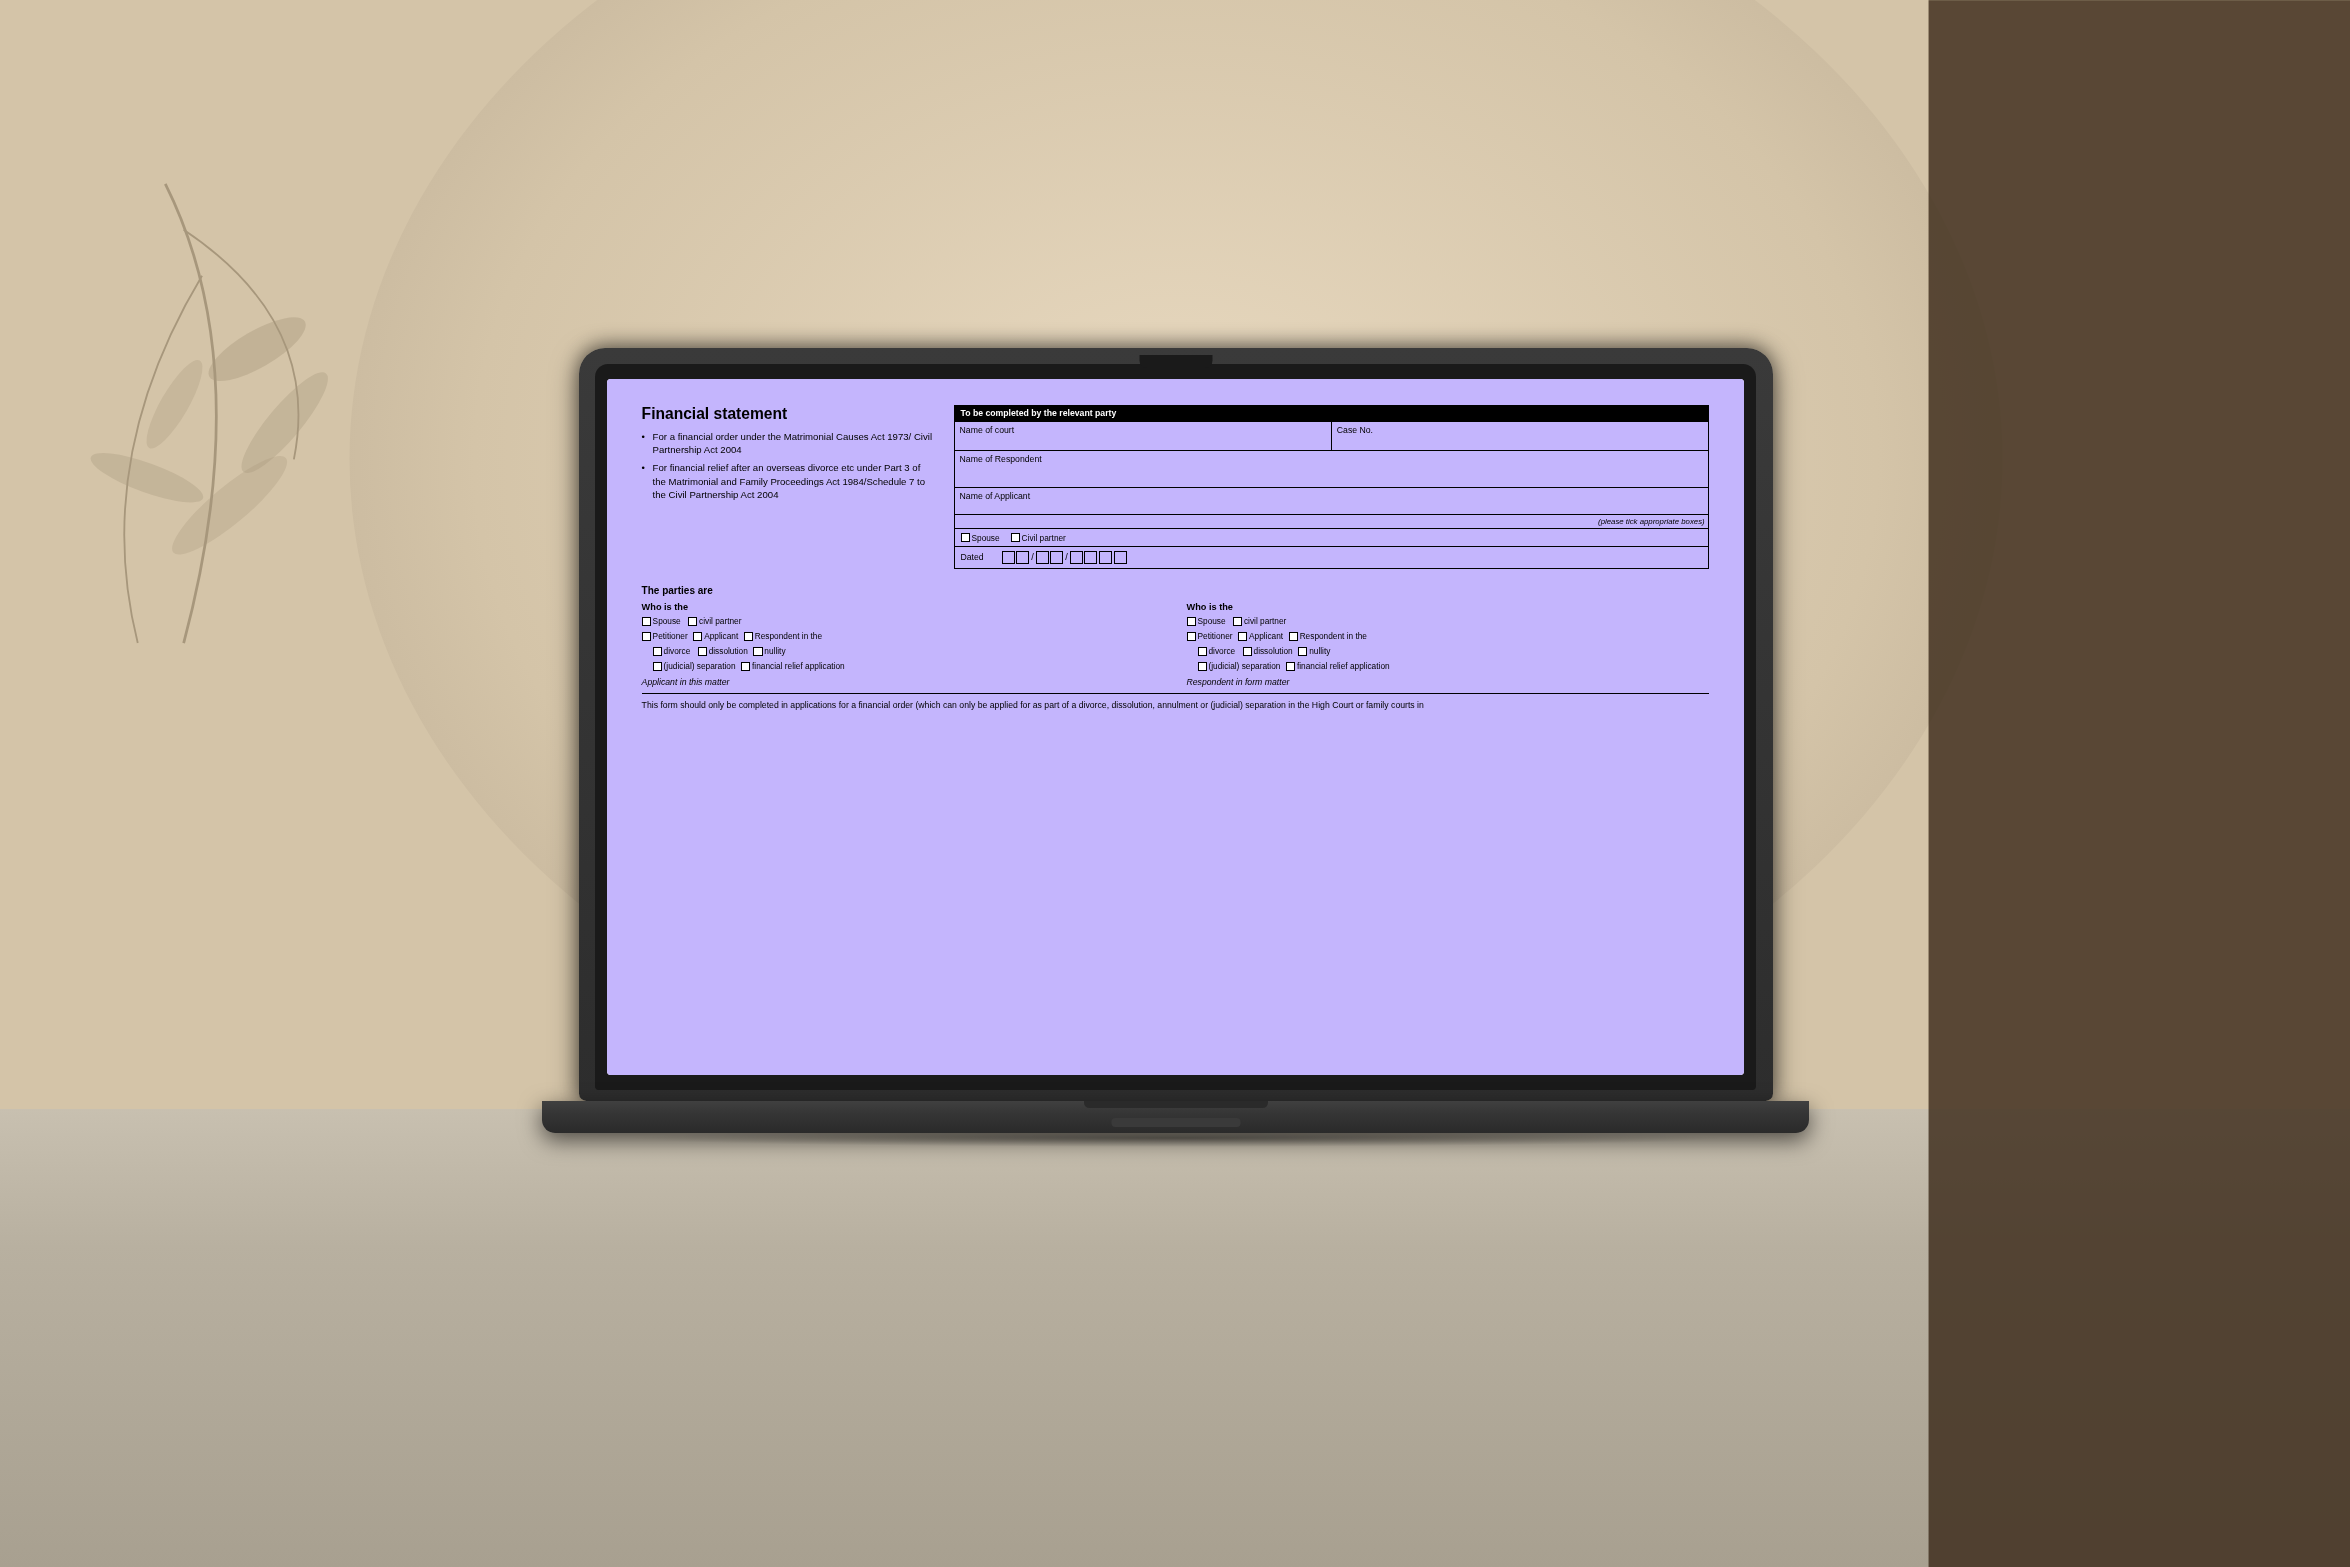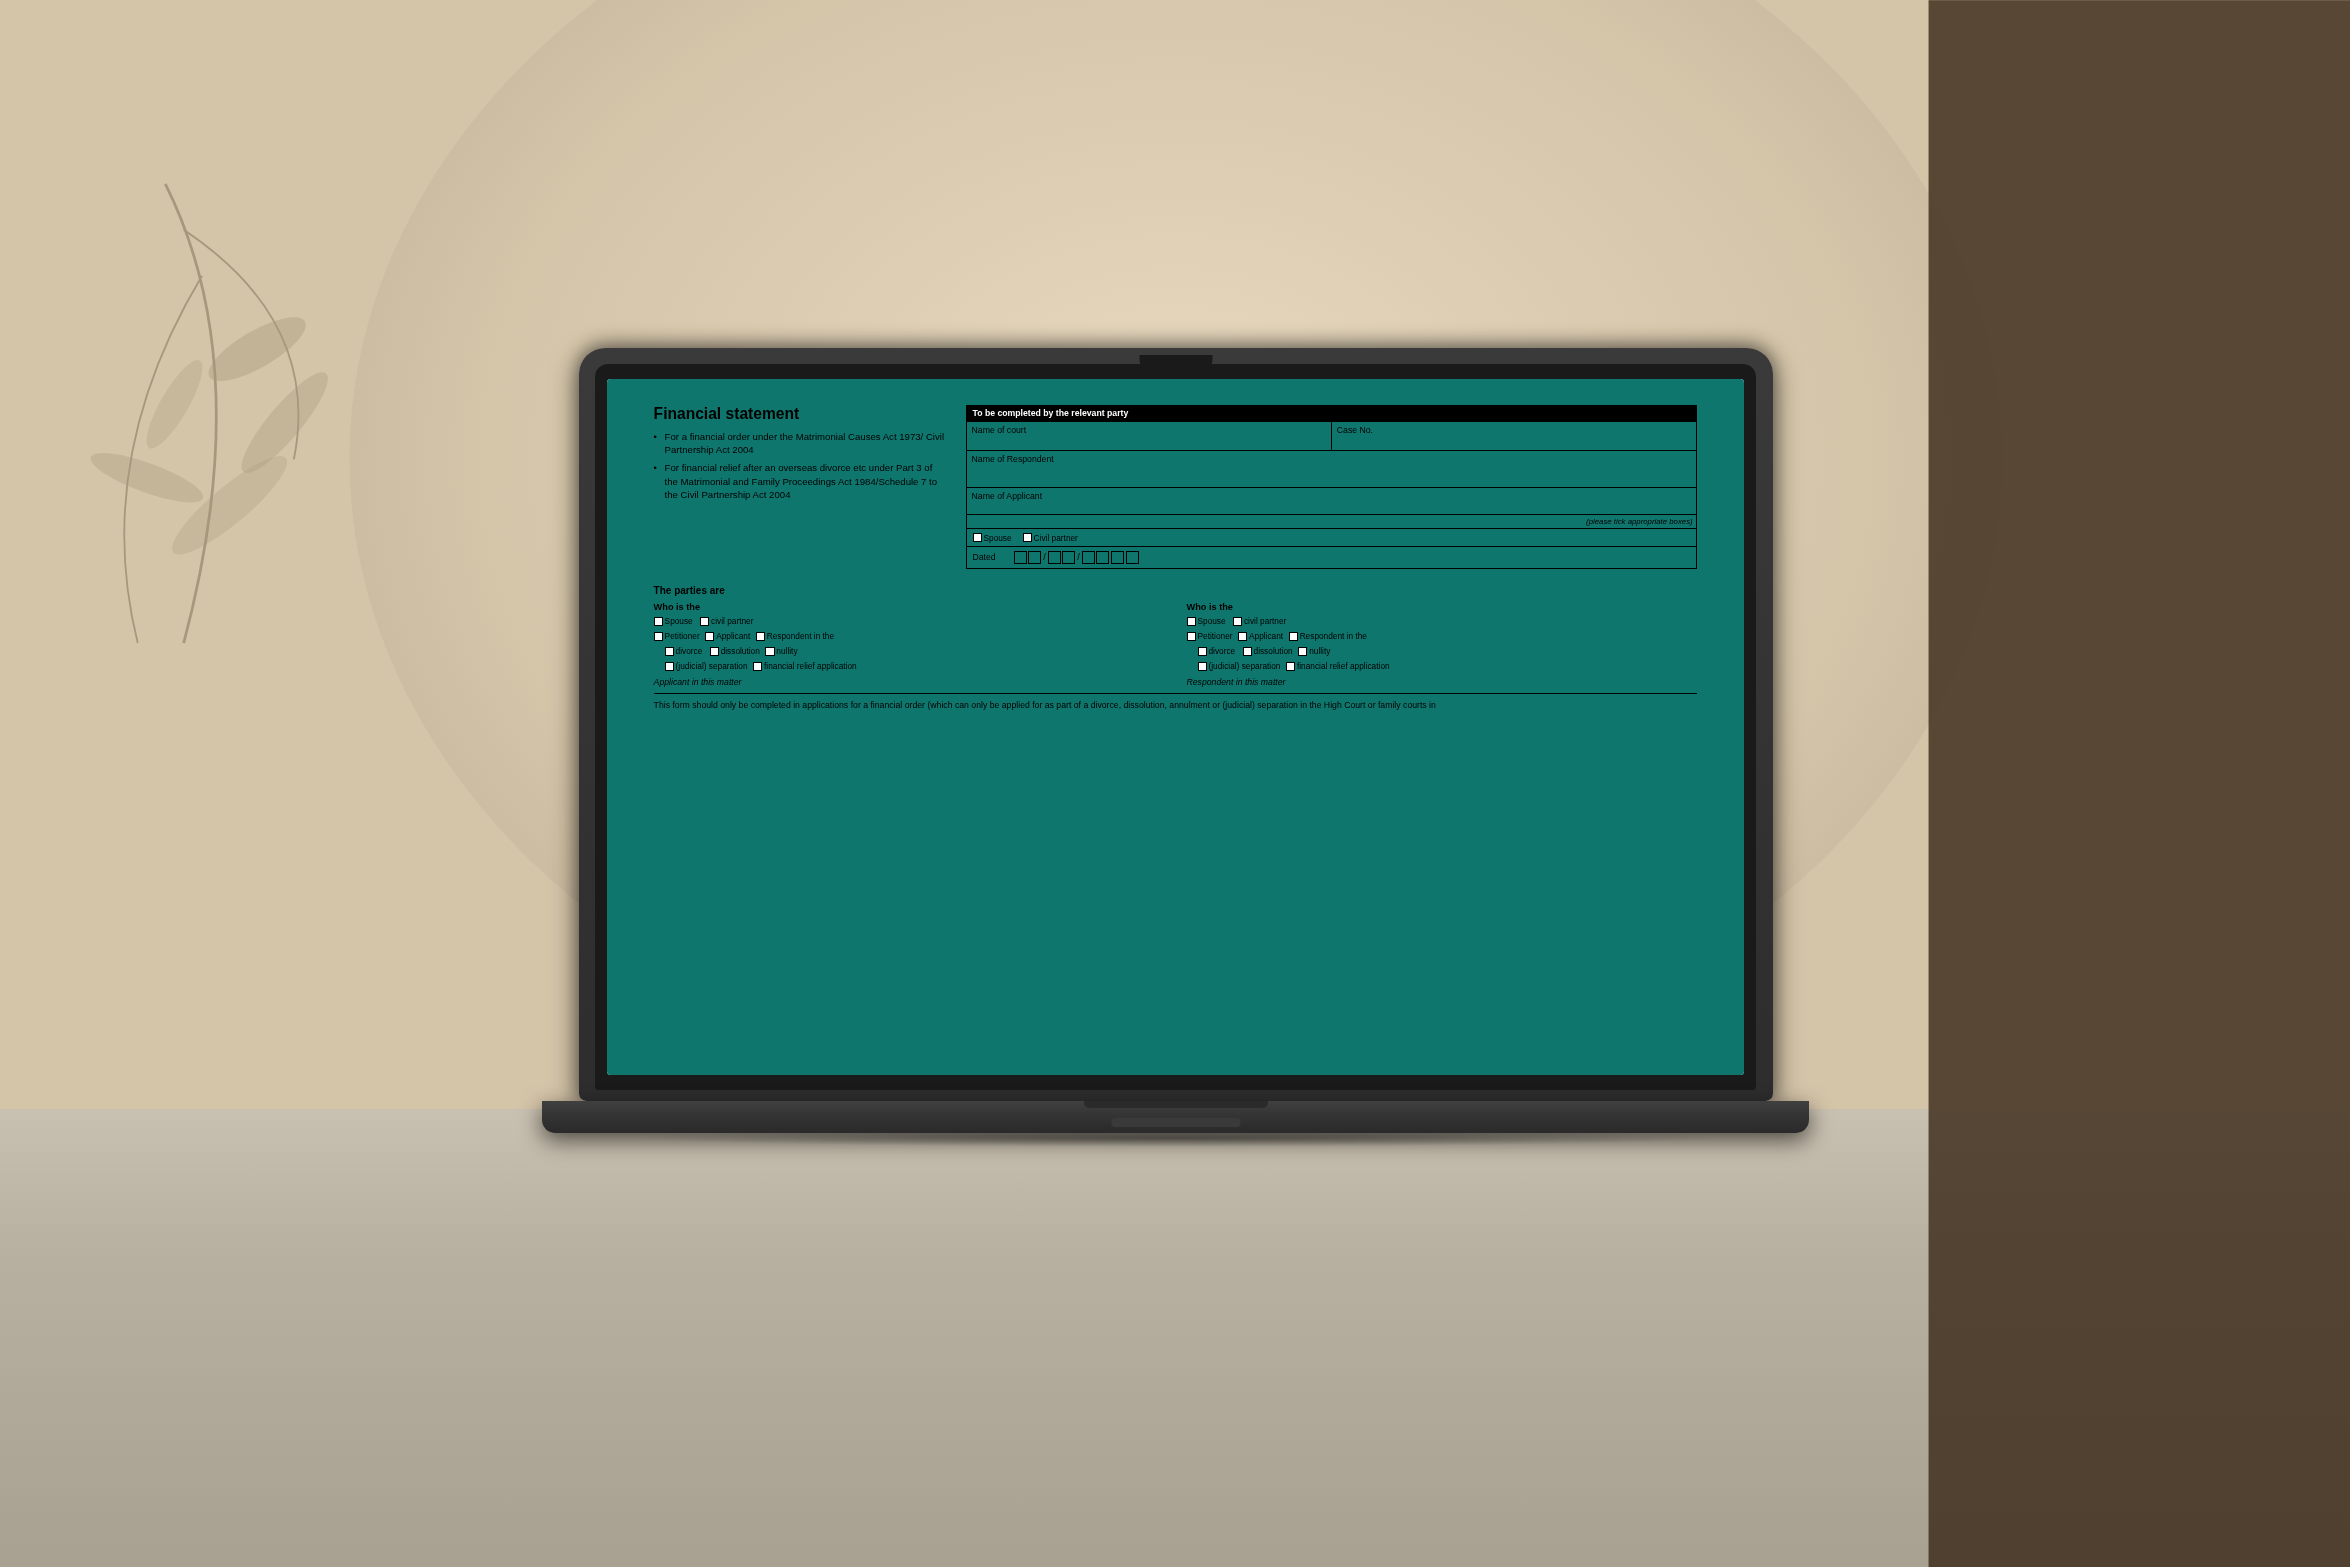--- a/index.html
+++ b/index.html
@@ -92,22 +92,22 @@
       background: white;
       border-radius: 3.7px;
       overflow: hidden;
       position: relative;
     }
 
     
     .document {
       width: 100%;
       height: 100%;
-      background: #0f766e;
-      padding: 26px 47px;
+      background: #c4b5fd;
+      padding: 26px 35px;
       font-family: Arial, Helvetica, sans-serif;
       font-size: 10px;
       color: #000;
       display: flex;
       flex-direction: column;
       overflow: hidden;
     }
 
     
     .doc-top {
@@ -542,21 +542,21 @@
                     <span class="checkbox-box" style="margin-left:3.7px;"></span>
                     <span>nullity</span>
                   </div>
                   <div class="row" style="padding-left: 11px;">
                     <span class="checkbox-box"></span>
                     <span>(judicial) separation</span>
                     <span class="checkbox-box" style="margin-left:3.7px;"></span>
                     <span>financial relief application</span>
                   </div>
                 </div>
-                <div class="applicant-label">Respondent in this matter</div>
+                <div class="applicant-label">Respondent in form matter</div>
               </div>
 
             </div>
           </div>
 
           <hr class="divider">
 
           <div class="footer-note">This form should only be completed in applications for a financial order (which can only be applied for as part of a divorce, dissolution, annulment or (judicial) separation in the High Court or family courts in</div>
 
         </div>

